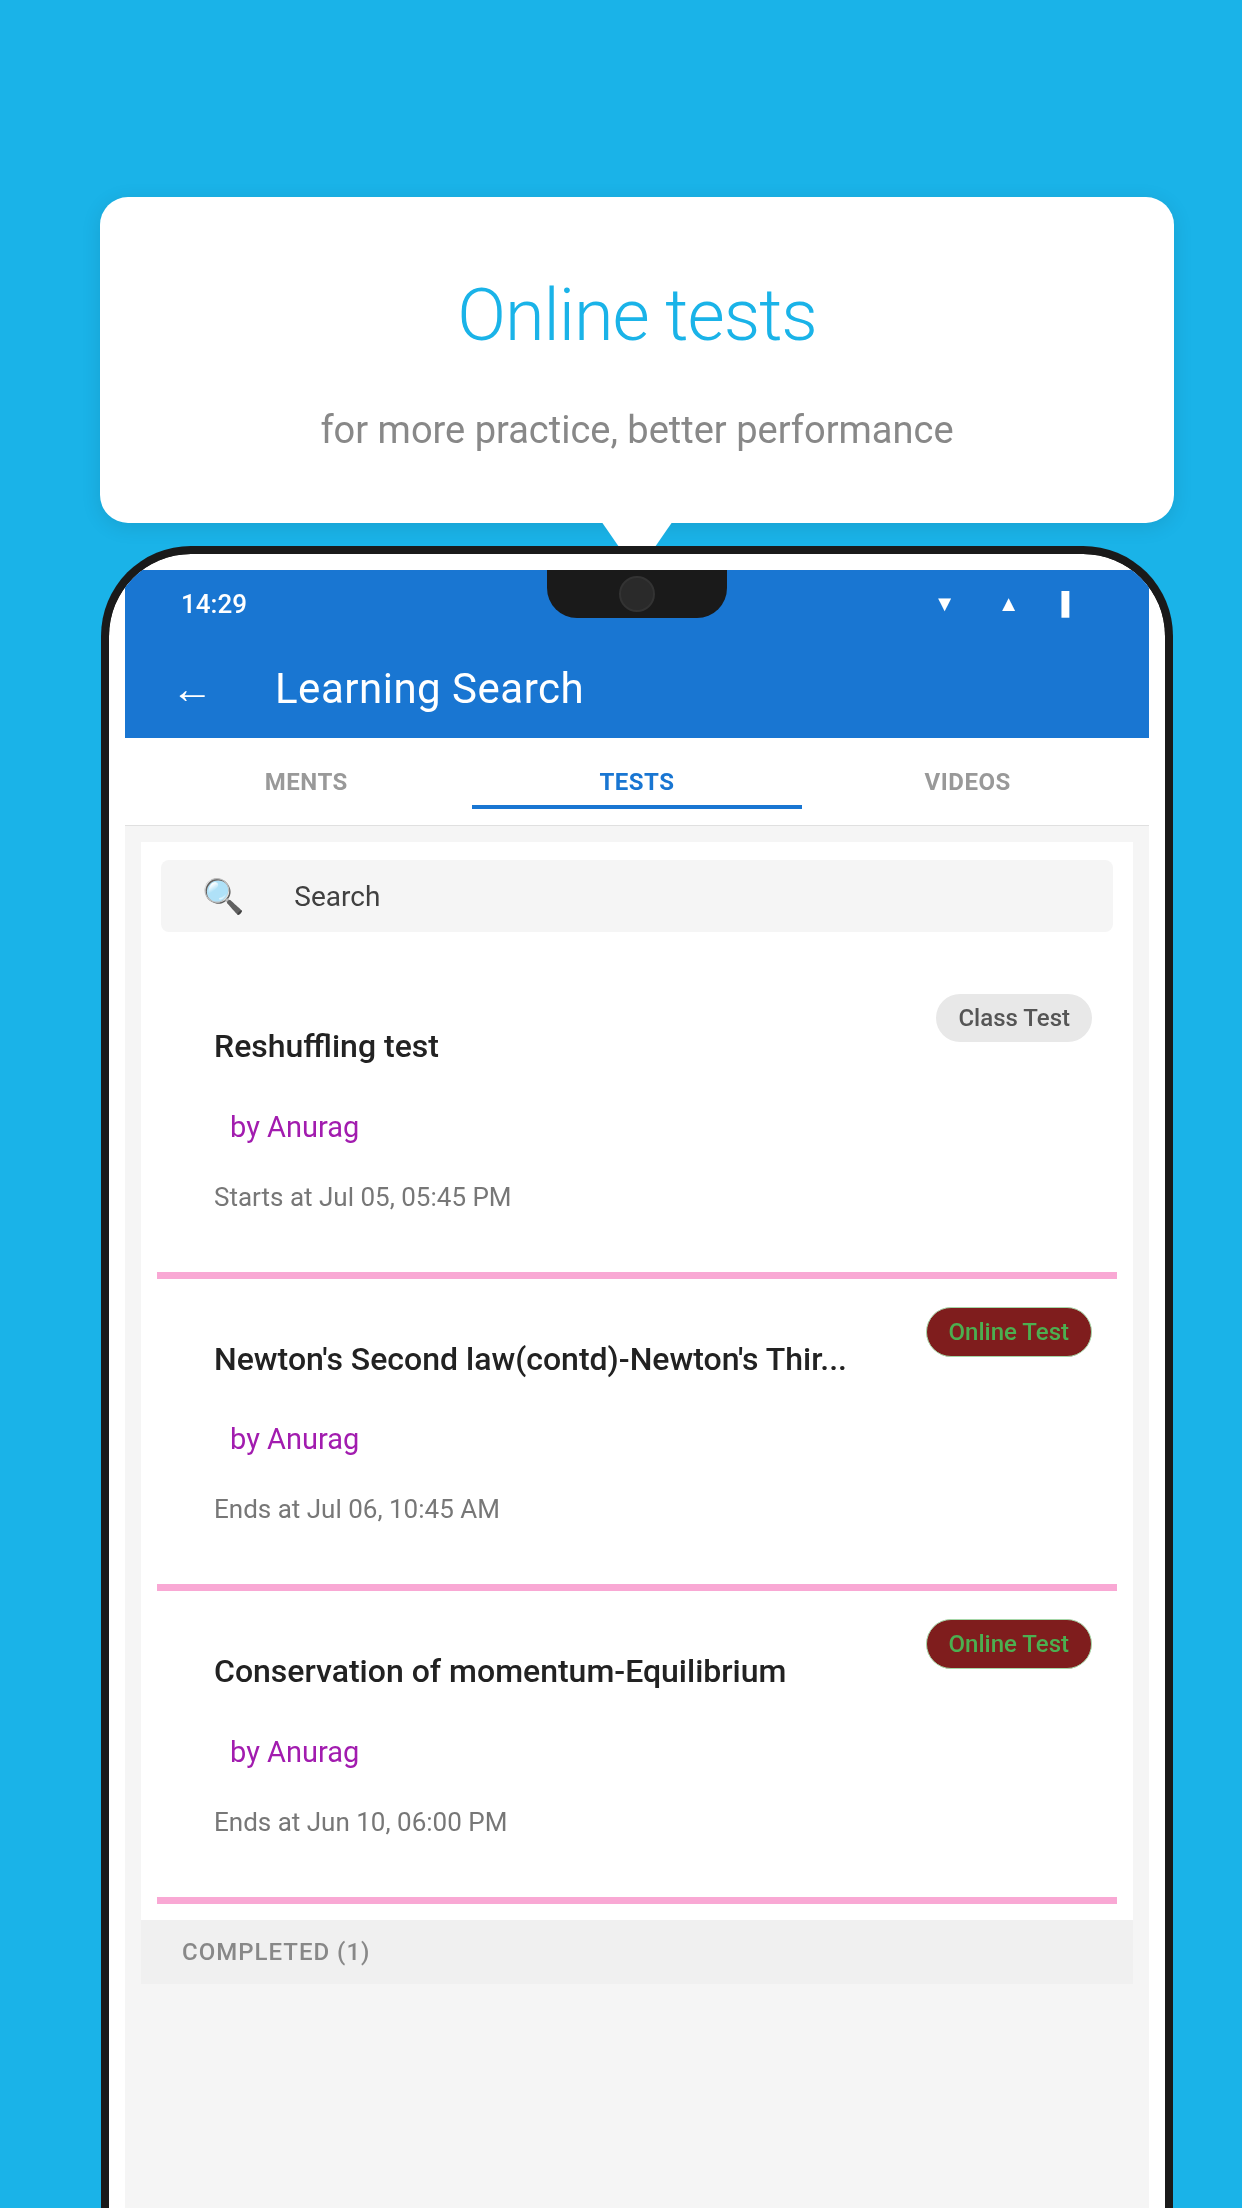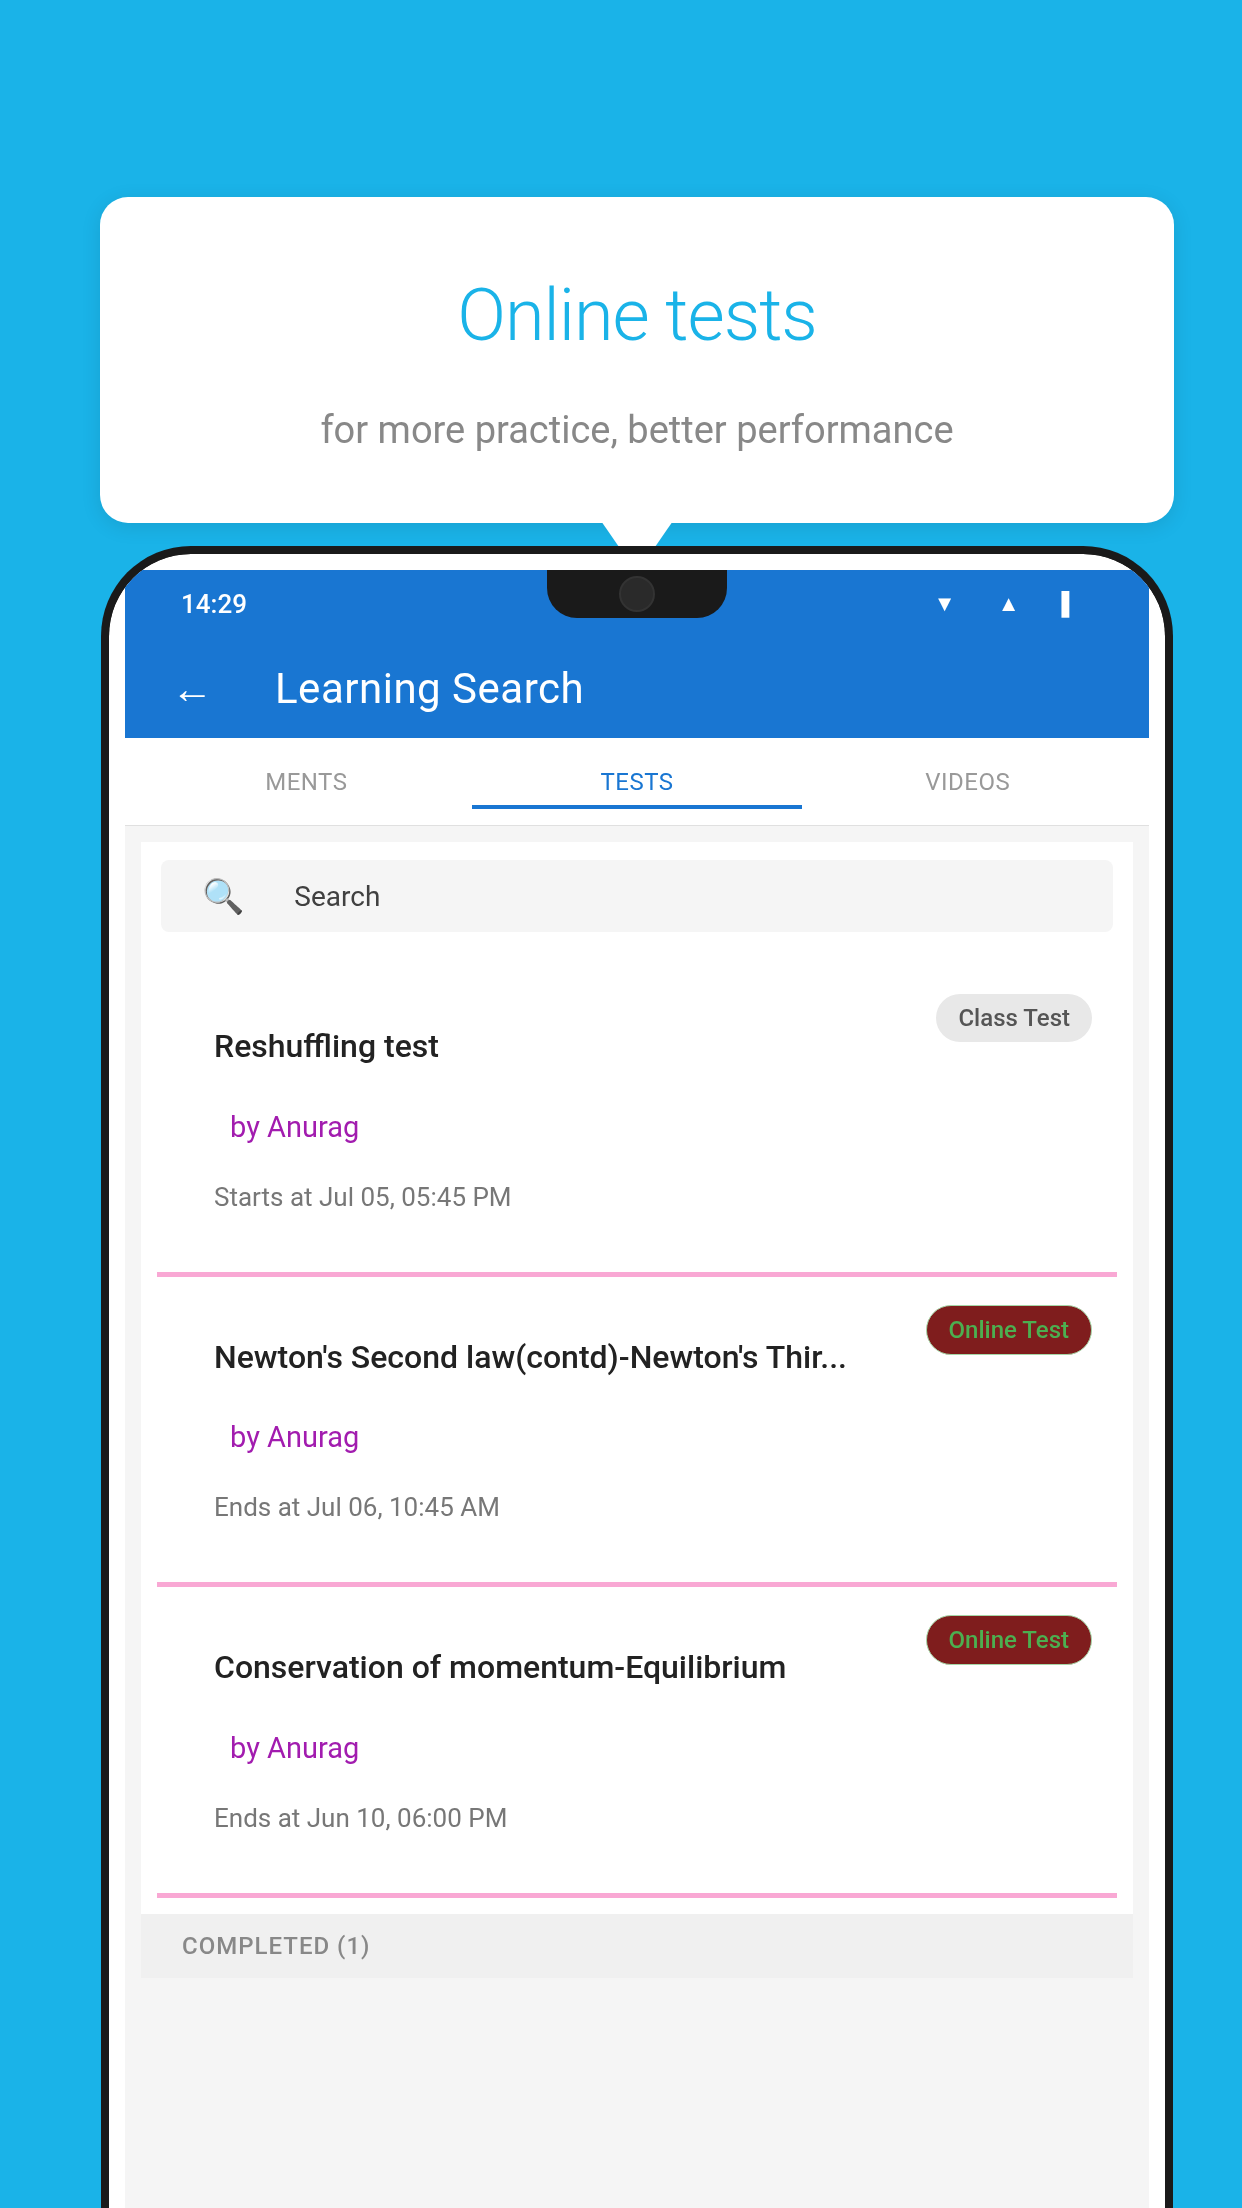--- a/index.html
+++ b/index.html
@@ -166,21 +166,21 @@
       border-bottom: 1px solid #e0e0e0;
     }
 
     .tab-item {
       flex: 1;
       height: 100%;
       display: flex;
       align-items: center;
       justify-content: center;
       font-size: 24px;
-      font-weight: 400;
+      font-weight: 700;
       color: #999;
       letter-spacing: 0.5px;
       position: relative;
       cursor: pointer;
       text-align: center;
     }
 
     .tab-item.active {
       color: #1976d2;
     }
@@ -238,21 +238,21 @@
       letter-spacing: 1px;
     }
 
     
     .tests-list {
       background: white;
     }
 
     .test-item {
       padding: 28px 25px;
-      border-bottom: 5px solid #f9a8d4;
+      border-bottom: 7px solid #f9a8d4;
       display: flex;
       align-items: flex-start;
       justify-content: space-between;
     }
 
     .test-info {
       flex: 1;
       padding-right: 20px;
     }
 

